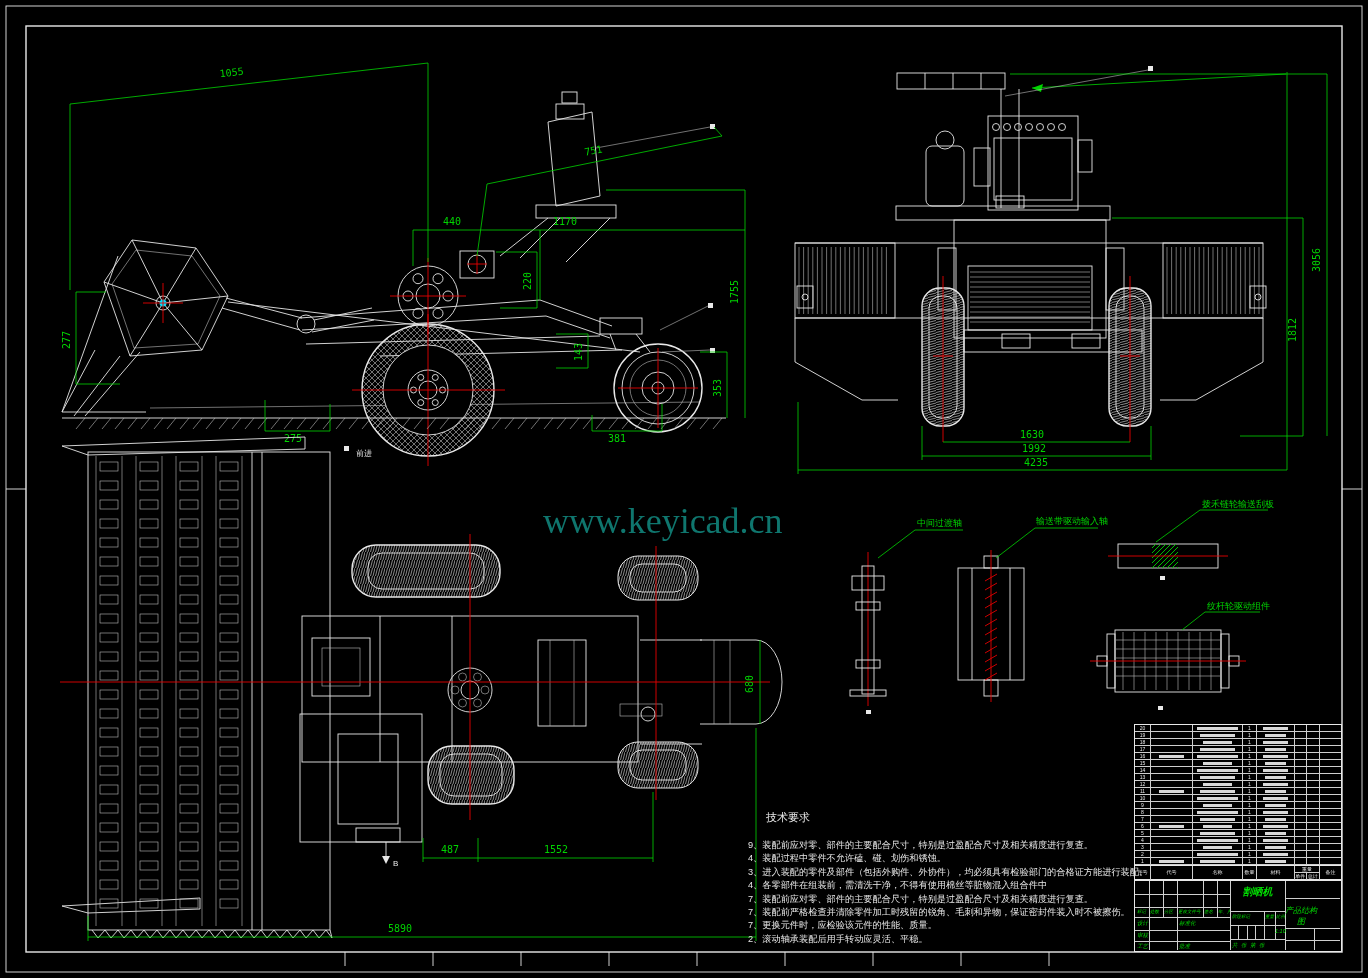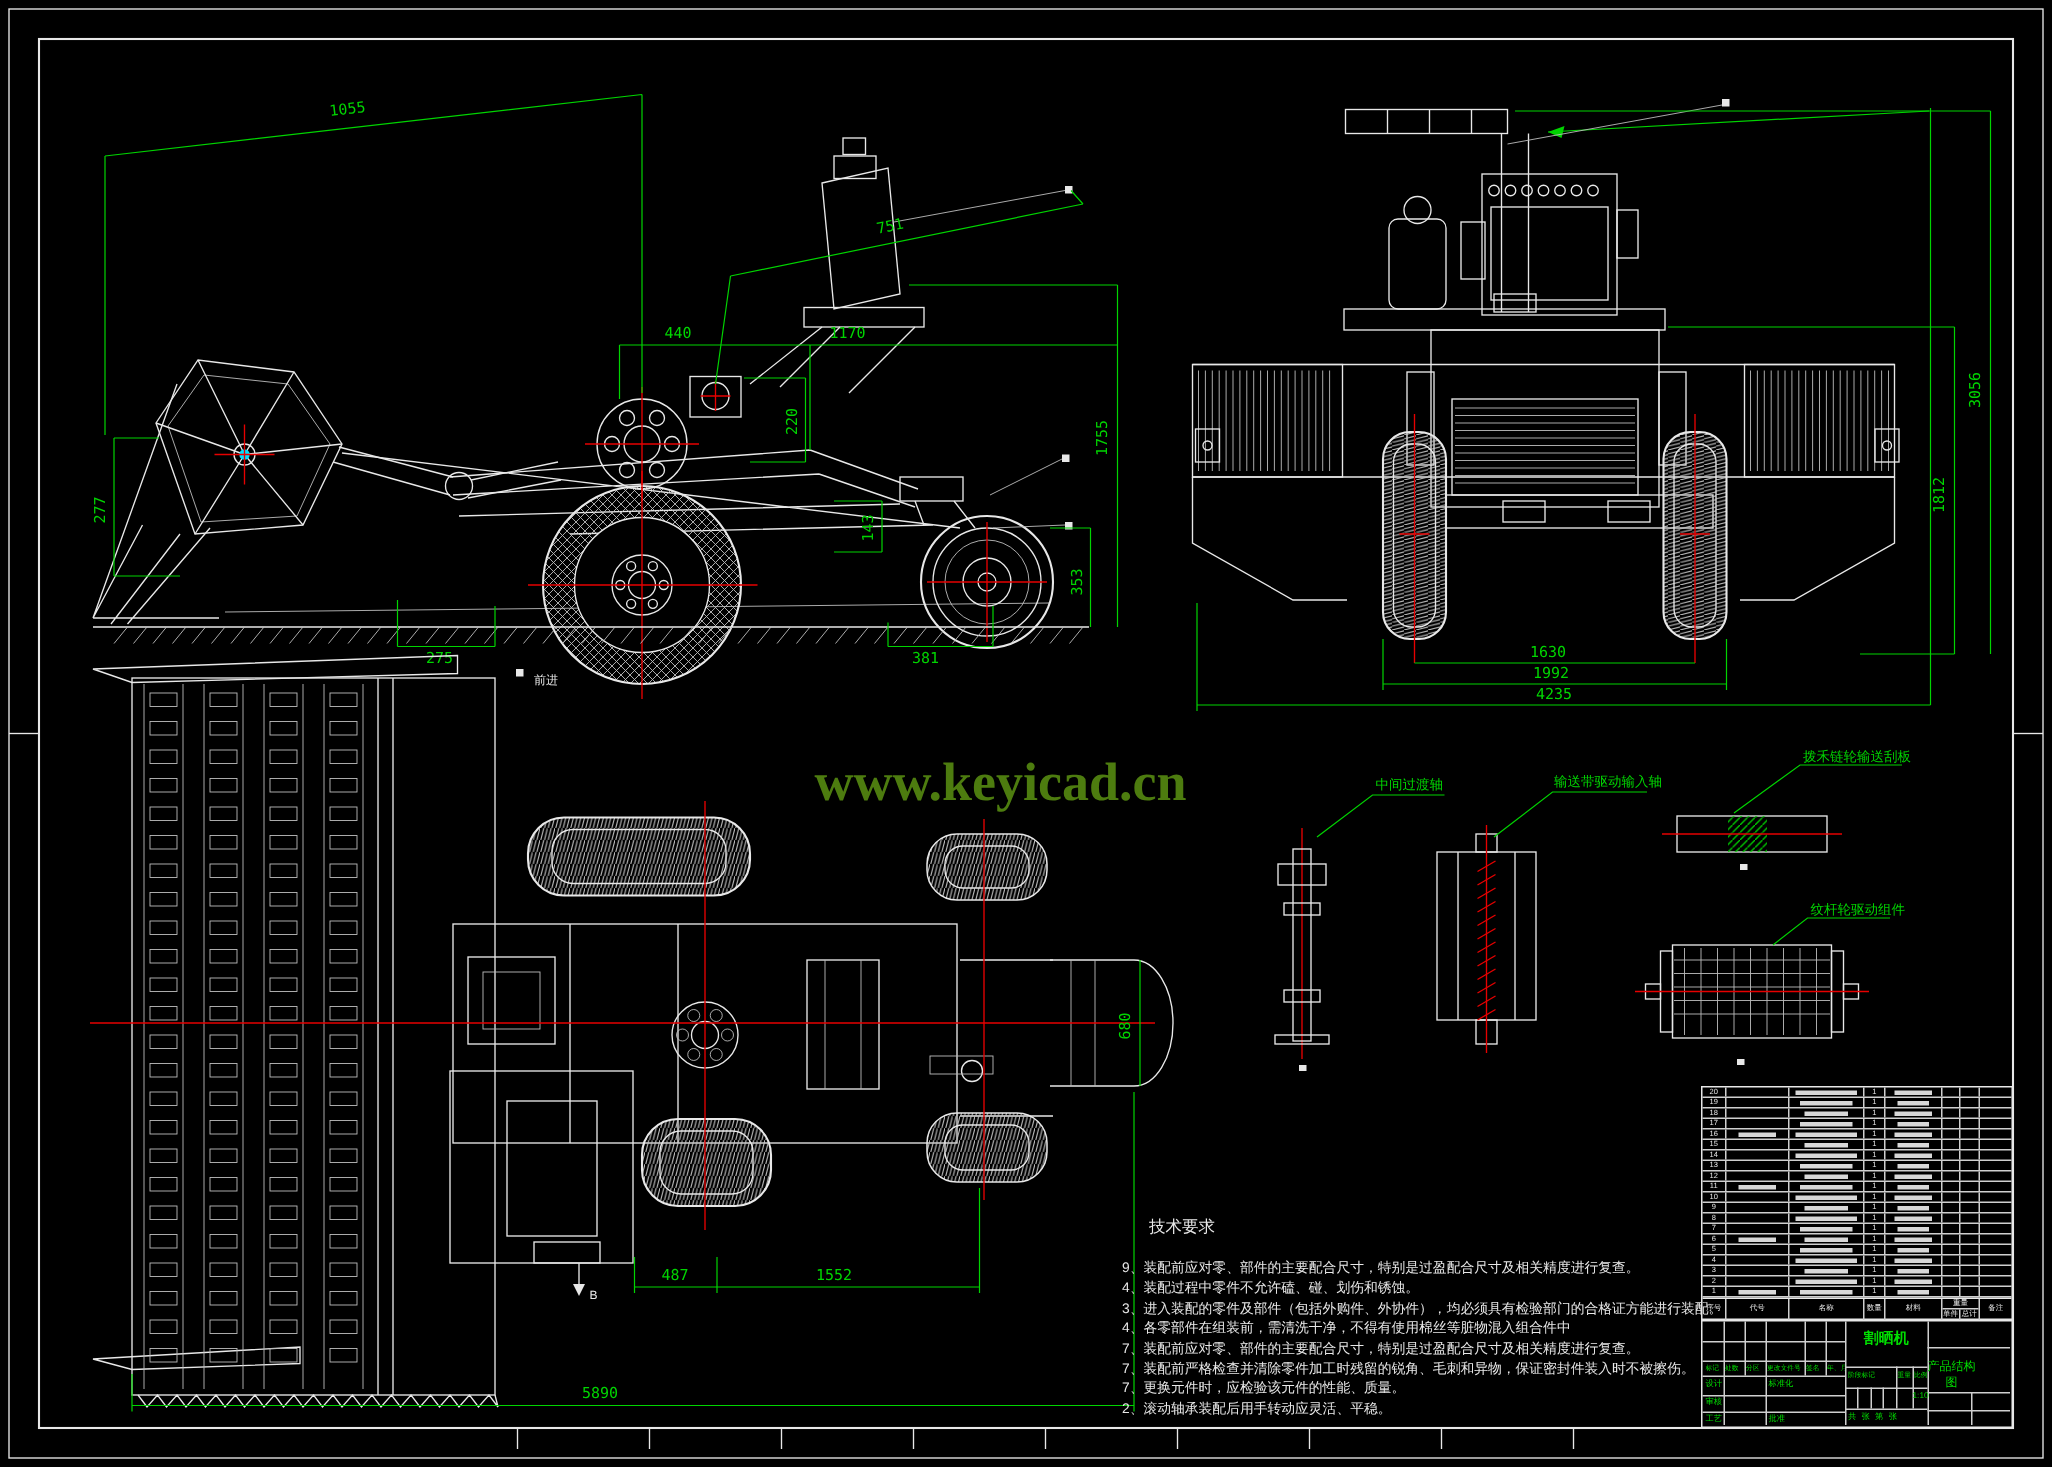--- a/index.html
+++ b/index.html
@@ -12,22 +12,22 @@
   .wt{stroke:#bdbdbd;stroke-width:.6;fill:none;}
   .g{stroke:#00d400;stroke-width:.8;fill:none;}
   .r{stroke:#e60000;stroke-width:.9;fill:none;}
   .gt{fill:#00d400;font:10px "DejaVu Sans Mono",monospace;text-anchor:middle;}
   .gl{fill:#00d400;font:9px "Liberation Sans",sans-serif;}
   .wl{fill:#e8e8e8;font:8px "Liberation Sans",sans-serif;}
   .fw{fill:#e8e8e8;stroke:none;}
   
   .wm1{position:absolute;left:502px;top:430px;font-size:40px;font-weight:bold;
        color:#c81414;font-family:"Liberation Serif",serif;letter-spacing:1px;white-space:nowrap;}
-  .wm2{position:absolute;left:543px;top:500px;font-size:36px;font-weight:bold;
-       color:#4d7c0f;font-family:"Liberation Serif",serif;white-space:nowrap;}
+  .wm2{position:absolute;left:543px;top:500px;font-size:36px;font-weight:normal;
+       color:#0f766e;font-family:"Liberation Serif",serif;white-space:nowrap;}
   
   .notes{position:absolute;left:748px;top:810px;width:400px;color:#e8e8e8;}
   .notes .title{font-size:11px;margin-left:18px;margin-bottom:14px;}
   .notes .note{font-size:9.2px;line-height:13.4px;white-space:nowrap;}
   
   .bom{position:absolute;left:1134px;top:724px;width:208px;height:156px;
        border:1px solid #e8e8e8;box-sizing:border-box;color:#e8e8e8;}
   .bom-rows{position:absolute;left:0;top:0;width:206px;height:140px;}
   .bom-row{display:flex;height:7px;border-bottom:1px solid #cfcfcf;box-sizing:border-box;}
   .bom .c{display:block;height:100%;border-right:1px solid #cfcfcf;box-sizing:border-box;
@@ -44,21 +44,21 @@
             border-top:1px solid #e8e8e8;font-size:6px;}
   .bom-head .c{line-height:13px;}
   .wgroup{width:25px;border-right:1px solid #cfcfcf;box-sizing:border-box;font-size:5px;}
   .wgroup .wtop{display:block;height:6px;line-height:6px;border-bottom:1px solid #cfcfcf;text-align:center;}
   .wgroup .wbot{display:flex;height:7px;}
   .wgroup .wbot span{display:block;line-height:7px;text-align:center;}
   .wgroup .wbot span:first-child{width:12px;border-right:1px solid #cfcfcf;box-sizing:border-box;}
   .wgroup .wbot span:last-child{width:13px;}
   
   .tb{position:absolute;left:1134px;top:880px;width:208px;height:72px;
-      border:1.5px solid #e8e8e8;box-sizing:border-box;color:#00dd00;}
+      border:1.5px solid #e8e8e8;box-sizing:border-box;color:#00dd00;font-style:italic;}
   .tb .vl{position:absolute;width:1px;background:#cfcfcf;}
   .tb .hl{position:absolute;height:1px;background:#cfcfcf;}
   .tb .lab{position:absolute;font-size:4.5px;line-height:5px;color:#00dd00;white-space:nowrap;overflow:hidden;}
   .tb .lab5{position:absolute;font-size:5.5px;line-height:6px;color:#00dd00;white-space:nowrap;}
   .tb .pname{position:absolute;left:95px;top:4px;width:55px;text-align:center;
              font-size:10px;font-weight:bold;color:#00dd00;}
   .tb .dtitle{position:absolute;left:150px;top:24px;width:32px;text-align:center;
               font-size:8px;color:#00dd00;}
 </style>
 </head>

